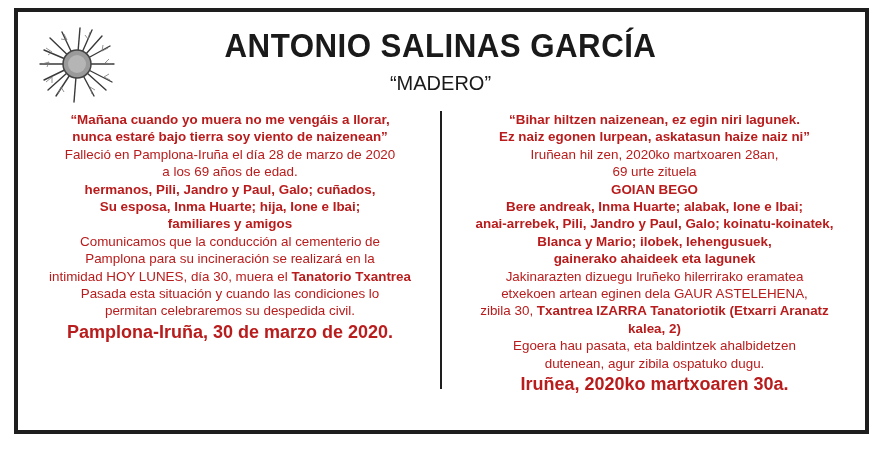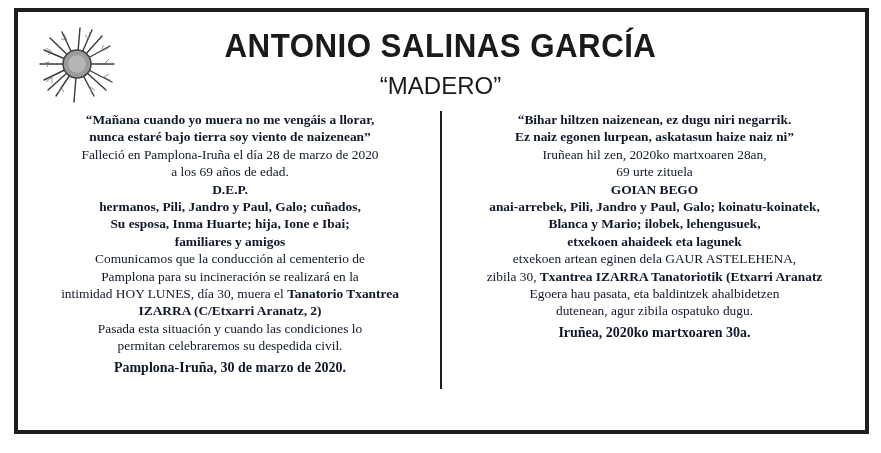--- a/index.html
+++ b/index.html
@@ -5,29 +5,29 @@
   html, body { margin: 0; padding: 0; background: #ffffff; }
   body { width: 881px; height: 453px; position: relative; overflow: hidden;
          font-family: "DejaVu Sans", "Liberation Sans", sans-serif; color: #1a1a1a; }
   .frame { position: absolute; left: 14px; top: 8px; width: 847px; height: 418px;
            border: 4px solid #1e1e1e; box-sizing: content-box; }
   .emblem { position: absolute; left: 36px; top: 24px; width: 82px; height: 80px; }
   .title { position: absolute; left: 0; width: 881px; top: 26px; text-align: center;
            font-family: "Liberation Sans", sans-serif; font-weight: bold; font-size: 34px;
            letter-spacing: 0.5px; color: #1a1a1a; transform: scaleX(0.92); }
   .nickname { position: absolute; left: 0; width: 881px; top: 72px; text-align: center;
-              font-family: "Liberation Sans", sans-serif; font-size: 24px; color: #1a1a1a; }
+              font-family: "Liberation Sans", sans-serif; font-size: 20px; color: #1a1a1a; }
   .divider { position: absolute; left: 440px; top: 111px; width: 2px; height: 278px; background: #1e1e1e; }
   .col { position: absolute; top: 111px; text-align: center;
-         font-family: Liberation Serif, serif; font-size: 13.4px; line-height: 17.4px; color: #0f172a; }
+         font-family: Liberation Sans, sans-serif; font-size: 13.4px; line-height: 17.4px; color: #b91c1c; }
   .col.left { left: 30px; width: 400px; }
   .col.right { left: 452px; width: 405px; }
   .col p { margin: 0; }
   .b { font-weight: bold; }
-  .signoff { margin-top: 4px !important; font-weight: bold; font-size: 14px; }
+  .signoff { margin-top: 4px !important; font-weight: bold; font-size: 18px; }
 </style>
 </head>
 <body>
 
 <div class="frame"></div>
 
 <div class="emblem">
   <svg width="82" height="80" viewBox="0 0 82 80">
     <g stroke="#3a3a3a" stroke-width="1.4" fill="none" stroke-linecap="round">
       <line x1="41" y1="40" x2="8" y2="26"></line>
@@ -58,40 +58,41 @@
 <div class="title">ANTONIO SALINAS GARCÍA</div>
 <div class="nickname">“MADERO”</div>
 
 <div class="divider"></div>
 
 <div class="col left">
   <p class="b">“Mañana cuando yo muera no me vengáis a llorar,</p>
   <p class="b">nunca estaré bajo tierra soy viento de naizenean”</p>
   <p>Falleció en Pamplona-Iruña el día 28 de marzo de 2020</p>
   <p>a los 69 años de edad.</p>
-  <p class="b">D.E.P.</p>
   <p class="b">hermanos, Pili, Jandro y Paul, Galo; cuñados,</p>
   <p class="b">Su esposa, Inma Huarte; hija, Ione e Ibai;</p>
   <p class="b">familiares y amigos</p>
   <p>Comunicamos que la conducción al cementerio de</p>
   <p>Pamplona para su incineración se realizará en la</p>
   <p><span>intimidad HOY LUNES, día 30, muera el </span><span class="b">Tanatorio Txantrea</span></p>
-  <p class="b">IZARRA (C/Etxarri Aranatz, 2)</p>
   <p>Pasada esta situación y cuando las condiciones lo</p>
   <p>permitan celebraremos su despedida civil.</p>
   <p class="signoff">Pamplona-Iruña, 30 de marzo de 2020.</p>
 </div>
 
 <div class="col right">
-  <p class="b">“Bihar hiltzen naizenean, ez dugu niri negarrik.</p>
+  <p class="b">“Bihar hiltzen naizenean, ez egin niri lagunek.</p>
   <p class="b">Ez naiz egonen lurpean, askatasun haize naiz ni”</p>
   <p>Iruñean hil zen, 2020ko martxoaren 28an,</p>
   <p>69 urte zituela</p>
   <p class="b">GOIAN BEGO</p>
+  <p class="b">Bere andreak, Inma Huarte; alabak, Ione e Ibai;</p>
   <p class="b">anai-arrebek, Pili, Jandro y Paul, Galo; koinatu-koinatek,</p>
   <p class="b">Blanca y Mario; ilobek, lehengusuek,</p>
-  <p class="b">etxekoen ahaideek eta lagunek</p>
+  <p class="b">gainerako ahaideek eta lagunek</p>
+  <p>Jakinarazten dizuegu Iruñeko hilerrirako eramatea</p>
   <p>etxekoen artean eginen dela GAUR ASTELEHENA,</p>
   <p><span>zibila 30, </span><span class="b">Txantrea IZARRA Tanatoriotik (Etxarri Aranatz</span></p>
+  <p class="b">kalea, 2)</p>
   <p>Egoera hau pasata, eta baldintzek ahalbidetzen</p>
   <p>dutenean, agur zibila ospatuko dugu.</p>
   <p class="signoff">Iruñea, 2020ko martxoaren 30a.</p>
 </div>
 
 </body></html>

